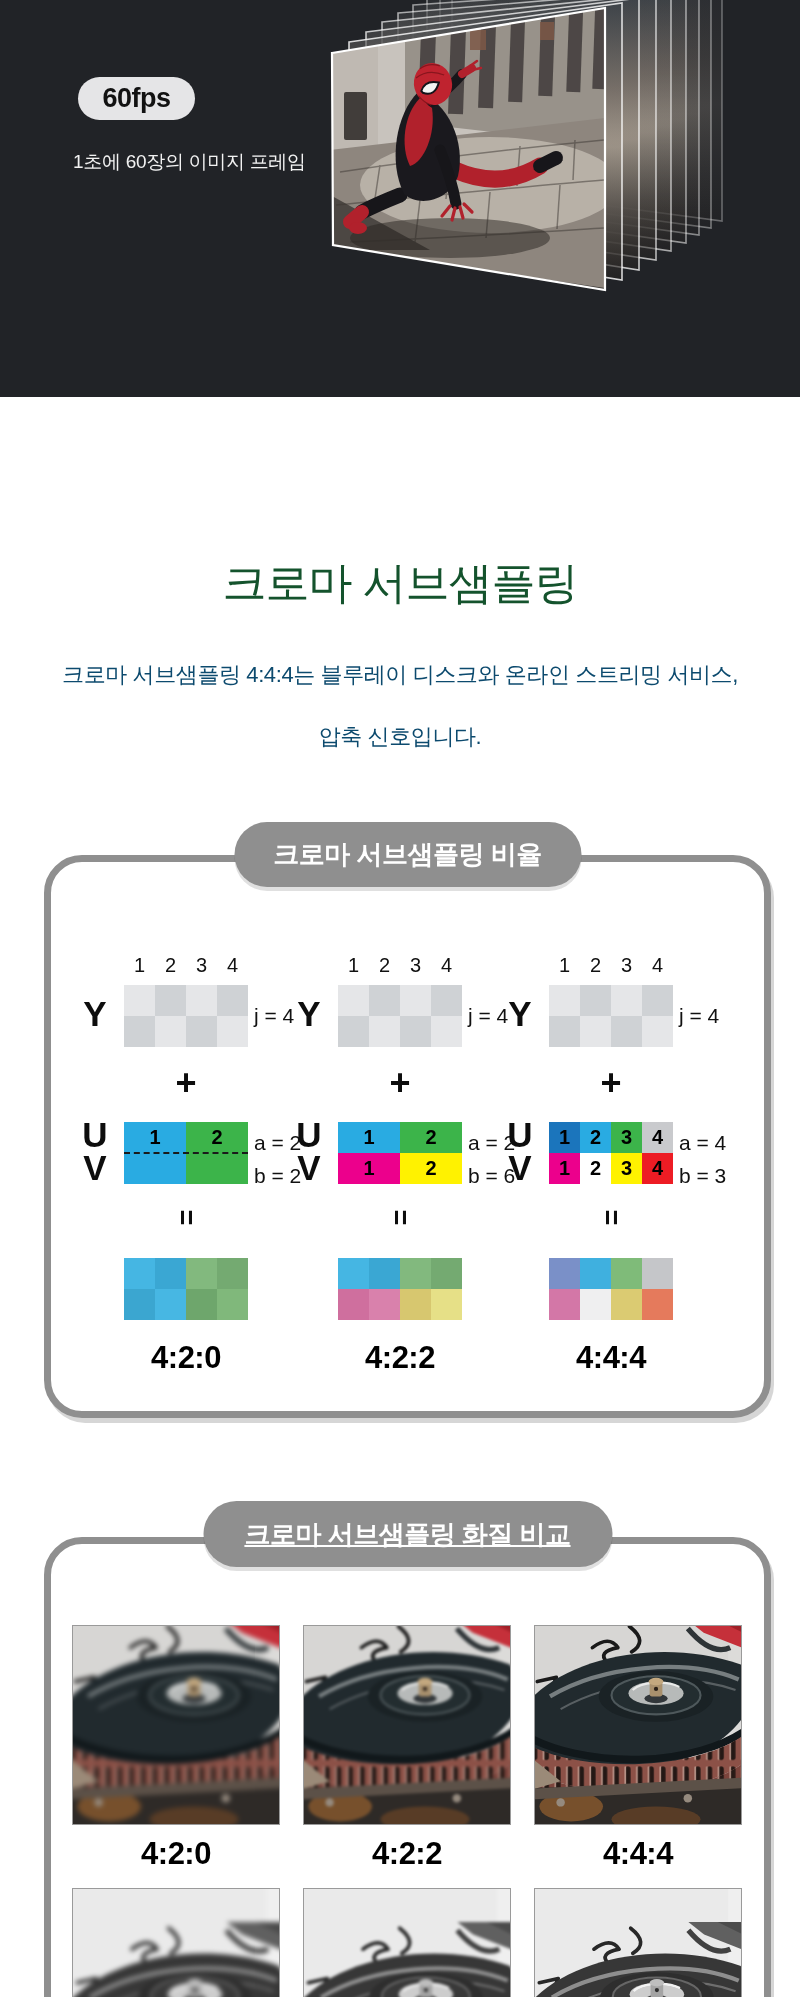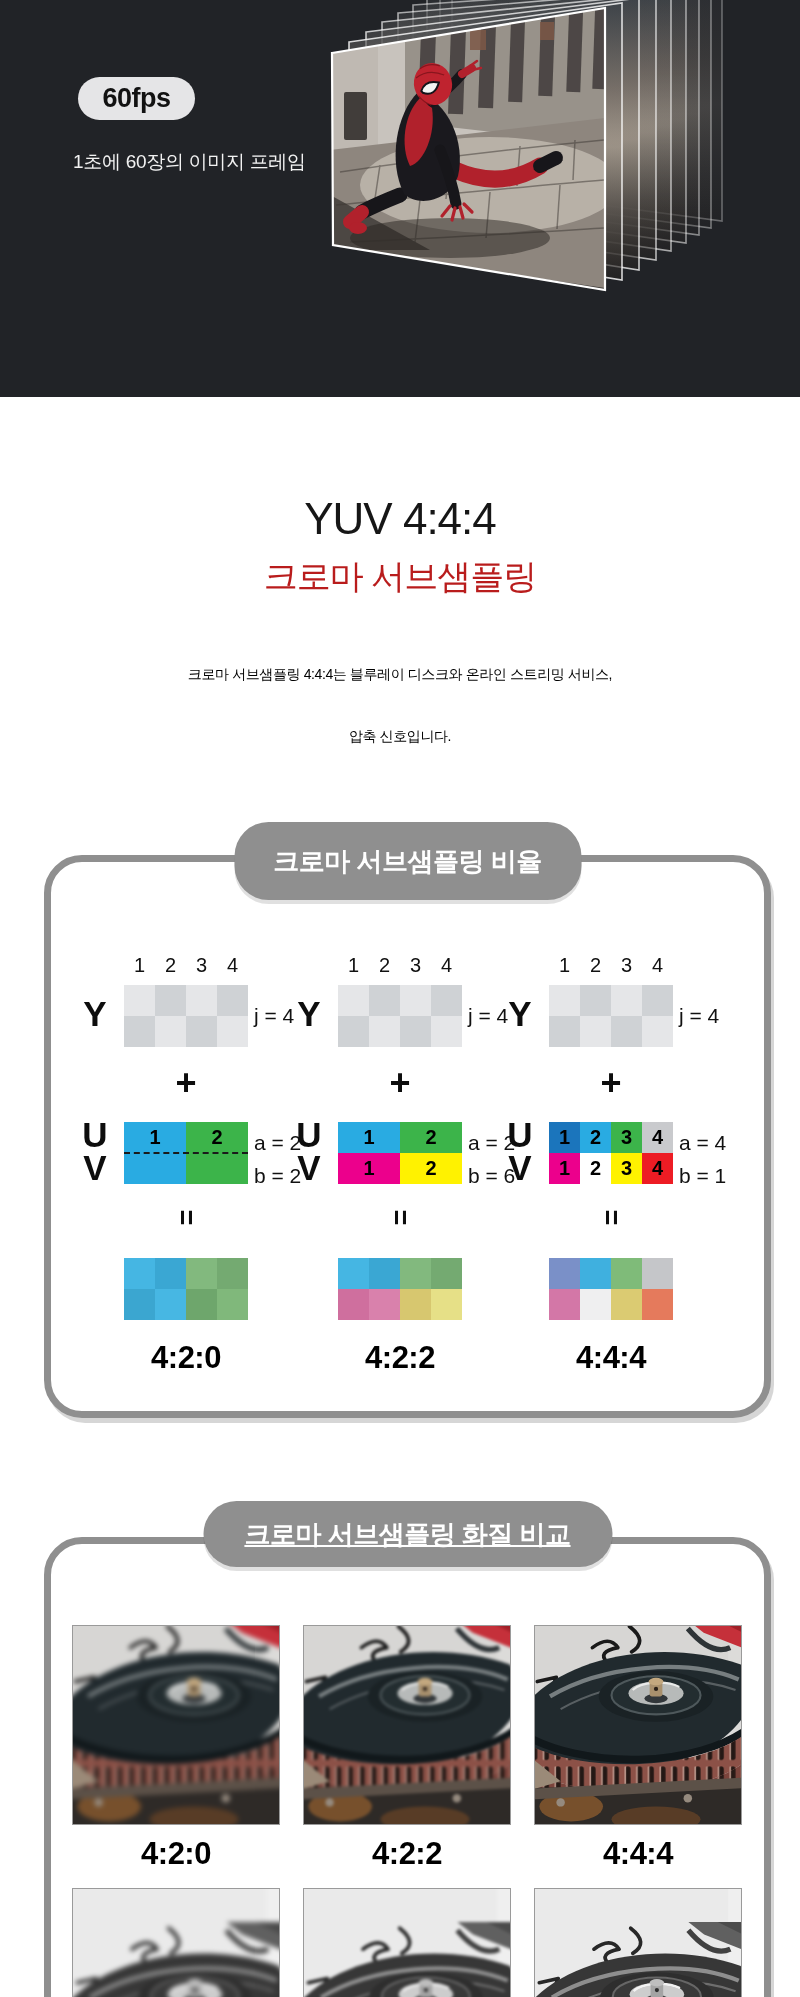--- a/index.html
+++ b/index.html
@@ -11,30 +11,30 @@
   .hero .stack{position:absolute;left:0;top:0;width:800px;height:397px;}
   .badge{position:absolute;left:78px;top:77px;width:117px;height:43px;border-radius:22px;
          background:#e5e5e7;color:#121212;font-size:27px;font-weight:700;
          display:flex;align-items:center;justify-content:center;letter-spacing:-0.5px;}
   .hero-caption{position:absolute;left:73px;top:149px;font-size:19px;color:#f2f2f2;letter-spacing:-0.3px;}
 
   
   .title{position:absolute;left:0;top:494px;width:800px;text-align:center;
          font-size:44px;font-weight:400;color:#161616;letter-spacing:-1px;}
   .subtitle{position:absolute;left:0;top:554px;width:800px;text-align:center;
-         font-size:34px;font-weight:400;color:#b91c1c;letter-spacing:-1px;}
+         font-size:44px;font-weight:400;color:#14532d;letter-spacing:-1px;}
   .intro-para{position:absolute;left:0;top:659px;width:800px;text-align:center;
-         font-size:14px;line-height:31px;color:#000000;letter-spacing:-0.4px;}
+         font-size:22px;line-height:31px;color:#0c4a6e;letter-spacing:-0.4px;}
 
   
   .panel{position:absolute;left:44px;width:727px;box-sizing:border-box;background:#fff;
          border:7px solid #8f8f8f;border-radius:38px;box-shadow:3px 5px 0 rgba(0,0,0,0.16);}
   #panel-ratio{top:855px;height:563px;}
   #panel-compare{top:1537px;height:600px;border-bottom-left-radius:38px;}
-  .pill{position:absolute;left:50%;transform:translateX(-50%);height:78px;background:#8f8f8f;
+  .pill{position:absolute;left:50%;transform:translateX(-50%);height:65px;background:#8f8f8f;
         border-radius:34px;color:#fff;font-weight:700;font-size:26px;letter-spacing:-0.5px;
         display:flex;align-items:center;justify-content:center;white-space:nowrap;
         box-shadow:0 4px 0 rgba(0,0,0,0.12);z-index:3;}
   #panel-ratio .pill{top:-40px;width:347px;}
   #panel-compare .pill{top:-43px;width:409px;height:66px;text-decoration:underline;}
 
   
   .diag{position:absolute;top:90px;width:220px;height:470px;}
   .diag *{box-sizing:border-box;}
   .num-row{position:absolute;left:48px;top:2px;width:124px;display:flex;}
@@ -151,21 +151,20 @@
           <path d="M420,88 Q426,78 439,84 Q432,97 421,90 Z" fill="#f4f4f4" stroke="#14131a" stroke-width="2"></path>
           <path d="M424,66 q10,-4 20,2 M418,74 q14,-6 28,4 M416,92 q4,8 10,12" stroke="#7c1119" stroke-width="1.2" fill="none" opacity="0.8"></path>
         </g>
       </g>
       <polygon points="332,53 605,8 605,290 333,245" fill="none" stroke="#ffffff" stroke-width="2.2"></polygon>
     </svg>
     <div class="badge">60fps</div>
     <div class="hero-caption">1초에 60장의 이미지 프레임</div>
   </section>
 
-  <div class="title">YUV 4:4:4</div>
   <div class="subtitle">크로마 서브샘플링</div>
   <div class="intro-para">
     <span>크로마 서브샘플링 4:4:4는 블루레이 디스크와 온라인 스트리밍 서비스,</span><br>
     <br>
     <span>압축 신호입니다.</span>
   </div>
 
   <section class="panel" id="panel-ratio">
     <div class="pill">크로마 서브샘플링 비율</div>
     <div id="diagrams">
@@ -305,21 +304,21 @@
             </div>
             <div class="uvrow">
               <div class="uvcell" style="width: 31px; background: rgb(236, 0, 140);">1</div>
               <div class="uvcell" style="width: 31px; background: rgb(255, 255, 255);">2</div>
               <div class="uvcell" style="width: 31px; background: rgb(255, 242, 0);">3</div>
               <div class="uvcell" style="width: 31px; background: rgb(237, 28, 36);">4</div>
             </div>
           </div>
           <div class="abtxt">
             <div>a = 4</div>
-            <div>b = 1</div>
+            <div>b = 3</div>
           </div>
           <div class="eq"><span>=</span></div>
           <div class="rgrid">
             <div class="cell" style="background: rgb(122, 144, 200);"></div>
             <div class="cell" style="background: rgb(63, 176, 223);"></div>
             <div class="cell" style="background: rgb(127, 187, 121);"></div>
             <div class="cell" style="background: rgb(197, 198, 201);"></div>
             <div class="cell" style="background: rgb(211, 119, 167);"></div>
             <div class="cell" style="background: rgb(239, 239, 240);"></div>
             <div class="cell" style="background: rgb(219, 203, 114);"></div>

